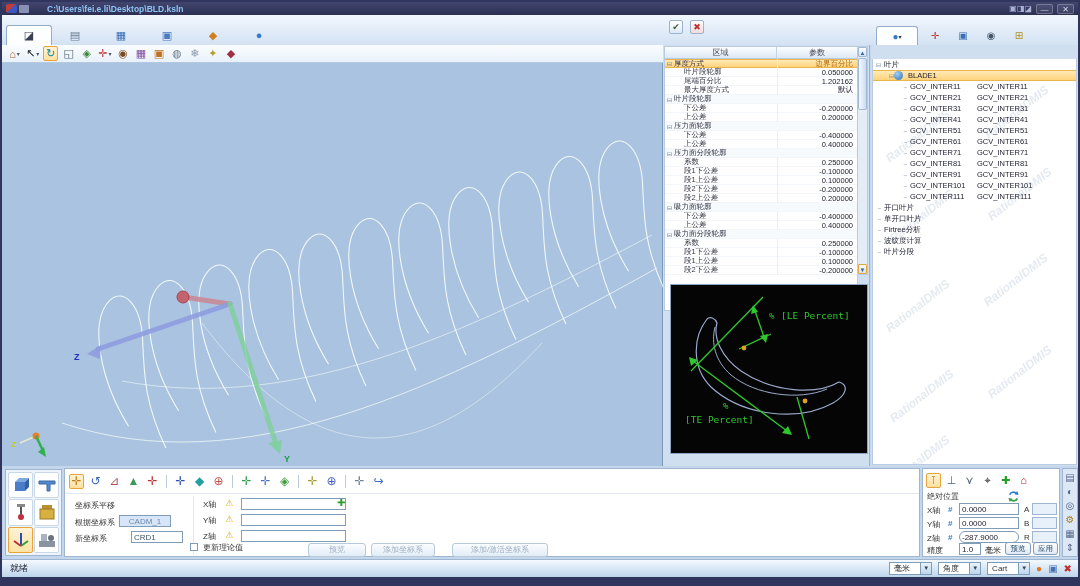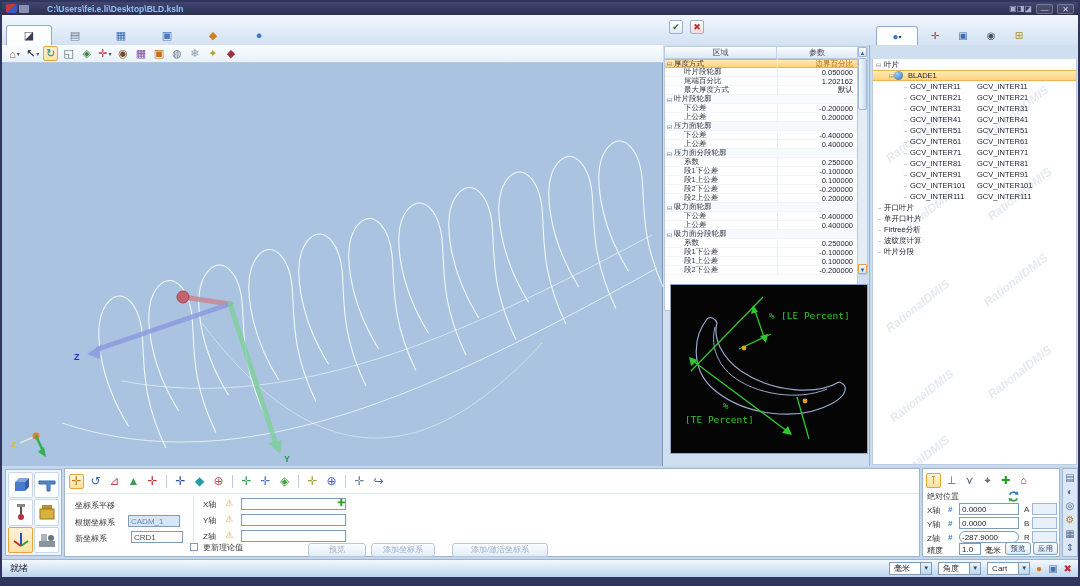--- a/index.html
+++ b/index.html
@@ -543,21 +543,21 @@
           <span class="tb-sep"></span>
           <span class="tbi" style="color: rgb(160, 160, 48);">✛</span>
           <span class="tbi" style="color: rgb(64, 96, 192);">⊕</span>
           <span class="tb-sep"></span>
           <span class="tbi" style="color: rgb(112, 128, 144);">✛</span>
           <span class="tbi" style="color: rgb(64, 112, 192);">↪</span>
         </div>
       <div id="align-body">
         <span id="align-title">坐标系平移</span>
         <span class="cslbl" style="left:10px;top:23px">根据坐标系</span>
-        <input class="csinput ro" style="left: 63px; top: 21px;" readonly="" value="CADM_1">
+        <input class="csinput ro" style="left: 54px; top: 21px; text-align: center;" readonly="" value="CADM_1">
         <span class="cslbl" style="left:10px;top:39px">新坐标系</span>
         <input class="csinput" style="left: 66px; top: 37px;" value="CRD1">
         <span id="align-vsep"></span>
         <span class="axrow-lbl" style="left:138px;top:5px">X轴</span>
         <span class="warn" style="left:160px;top:4px">⚠</span>
         <input class="axinput" style="left: 176px; top: 4px;">
         <span id="plus-ico" style="top:3px">✚</span>
         <span class="axrow-lbl" style="left:138px;top:21px">Y轴</span>
         <span class="warn" style="left:160px;top:20px">⚠</span>
         <input class="axinput" style="left: 176px; top: 20px;">

